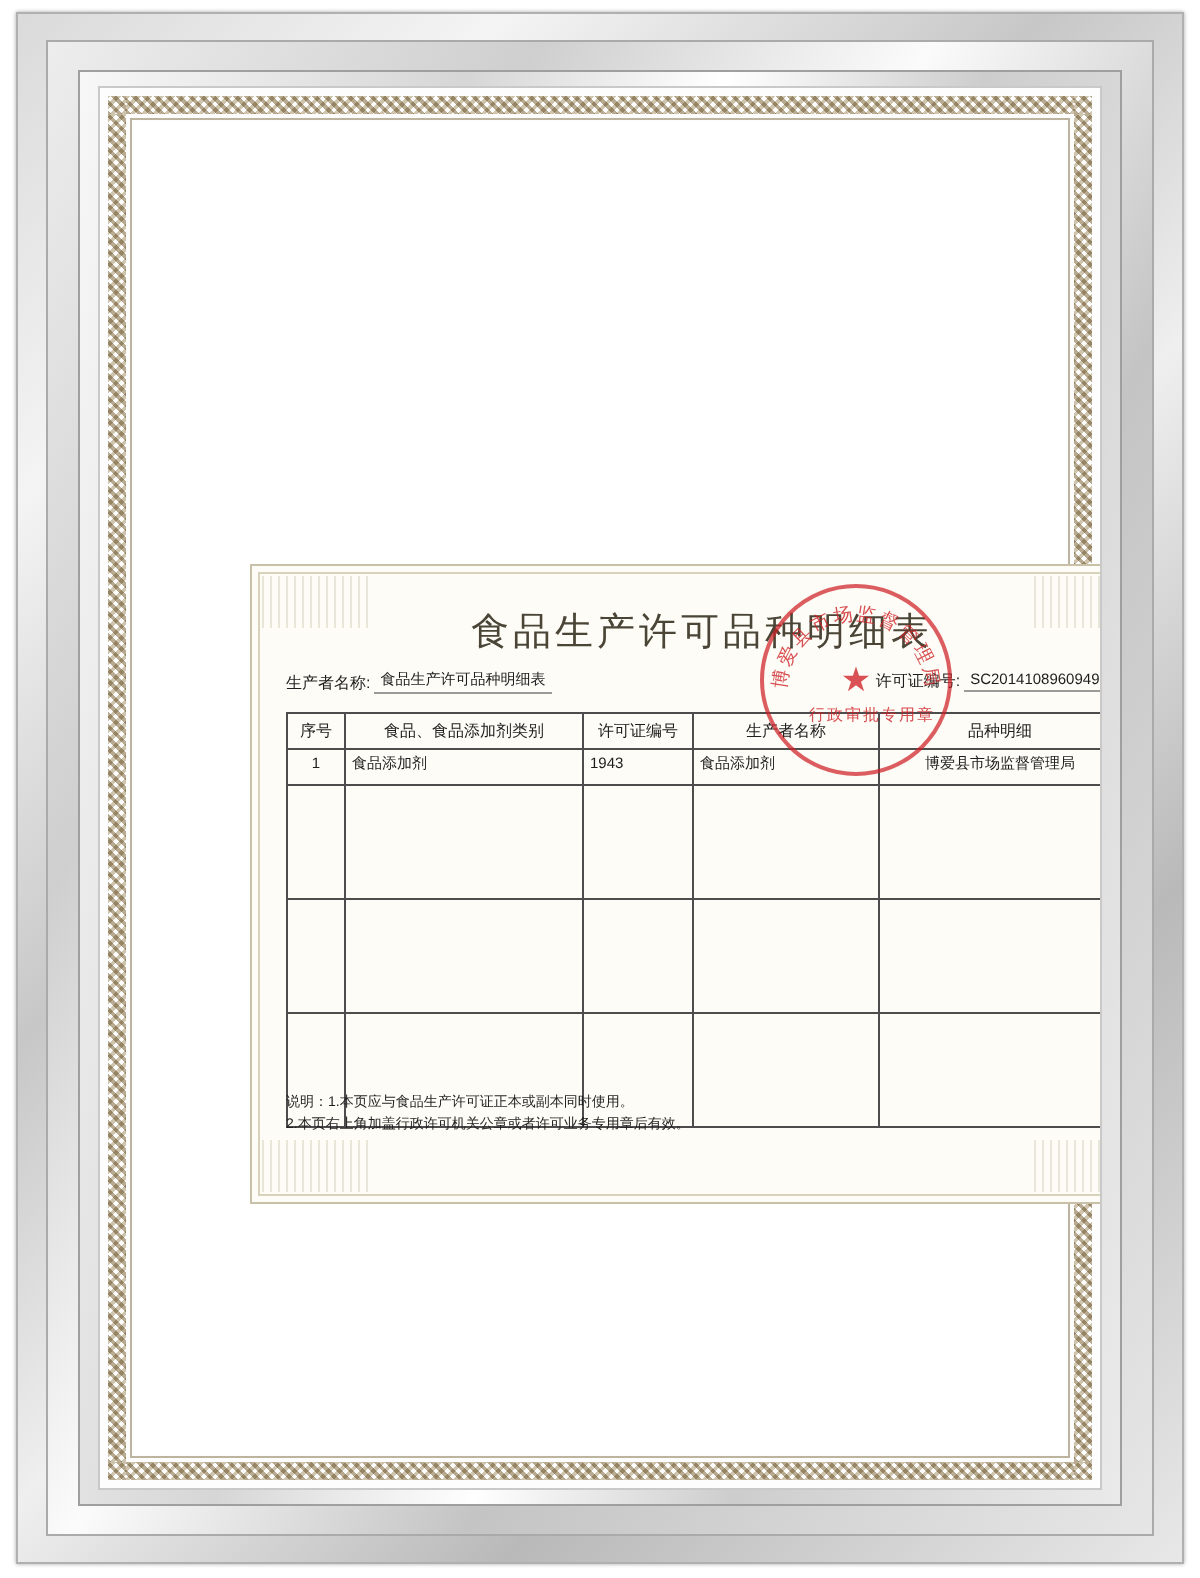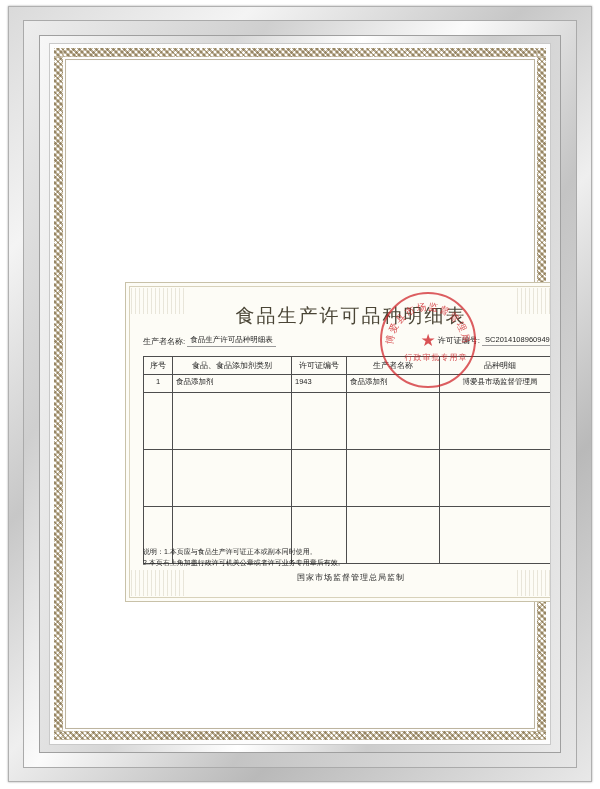--- a/index.html
+++ b/index.html
@@ -347,21 +347,20 @@
             <td class="col-detail"></td>
           </tr>
         </tbody>
       </table>
 
       <div class="notes">
         <div>说明：1.本页应与食品生产许可证正本或副本同时使用。</div>
         <div>2.本页右上角加盖行政许可机关公章或者许可业务专用章后有效。</div>
       </div>
 
-      <div class="issuer">国家市场监督管理总局监制</div>
     </div>
 
     <div class="seal">
       <div class="seal-ring"></div>
       <svg class="seal-arc" viewBox="0 0 96 96">
         <defs>
           <path id="arcpath" d="M 13,53 A 35,35 0 0 1 83,53" fill="none"></path>
         </defs>
         <text>
           <textPath href="#arcpath" startOffset="50%" text-anchor="middle">博爱县市场监督管理局</textPath>

